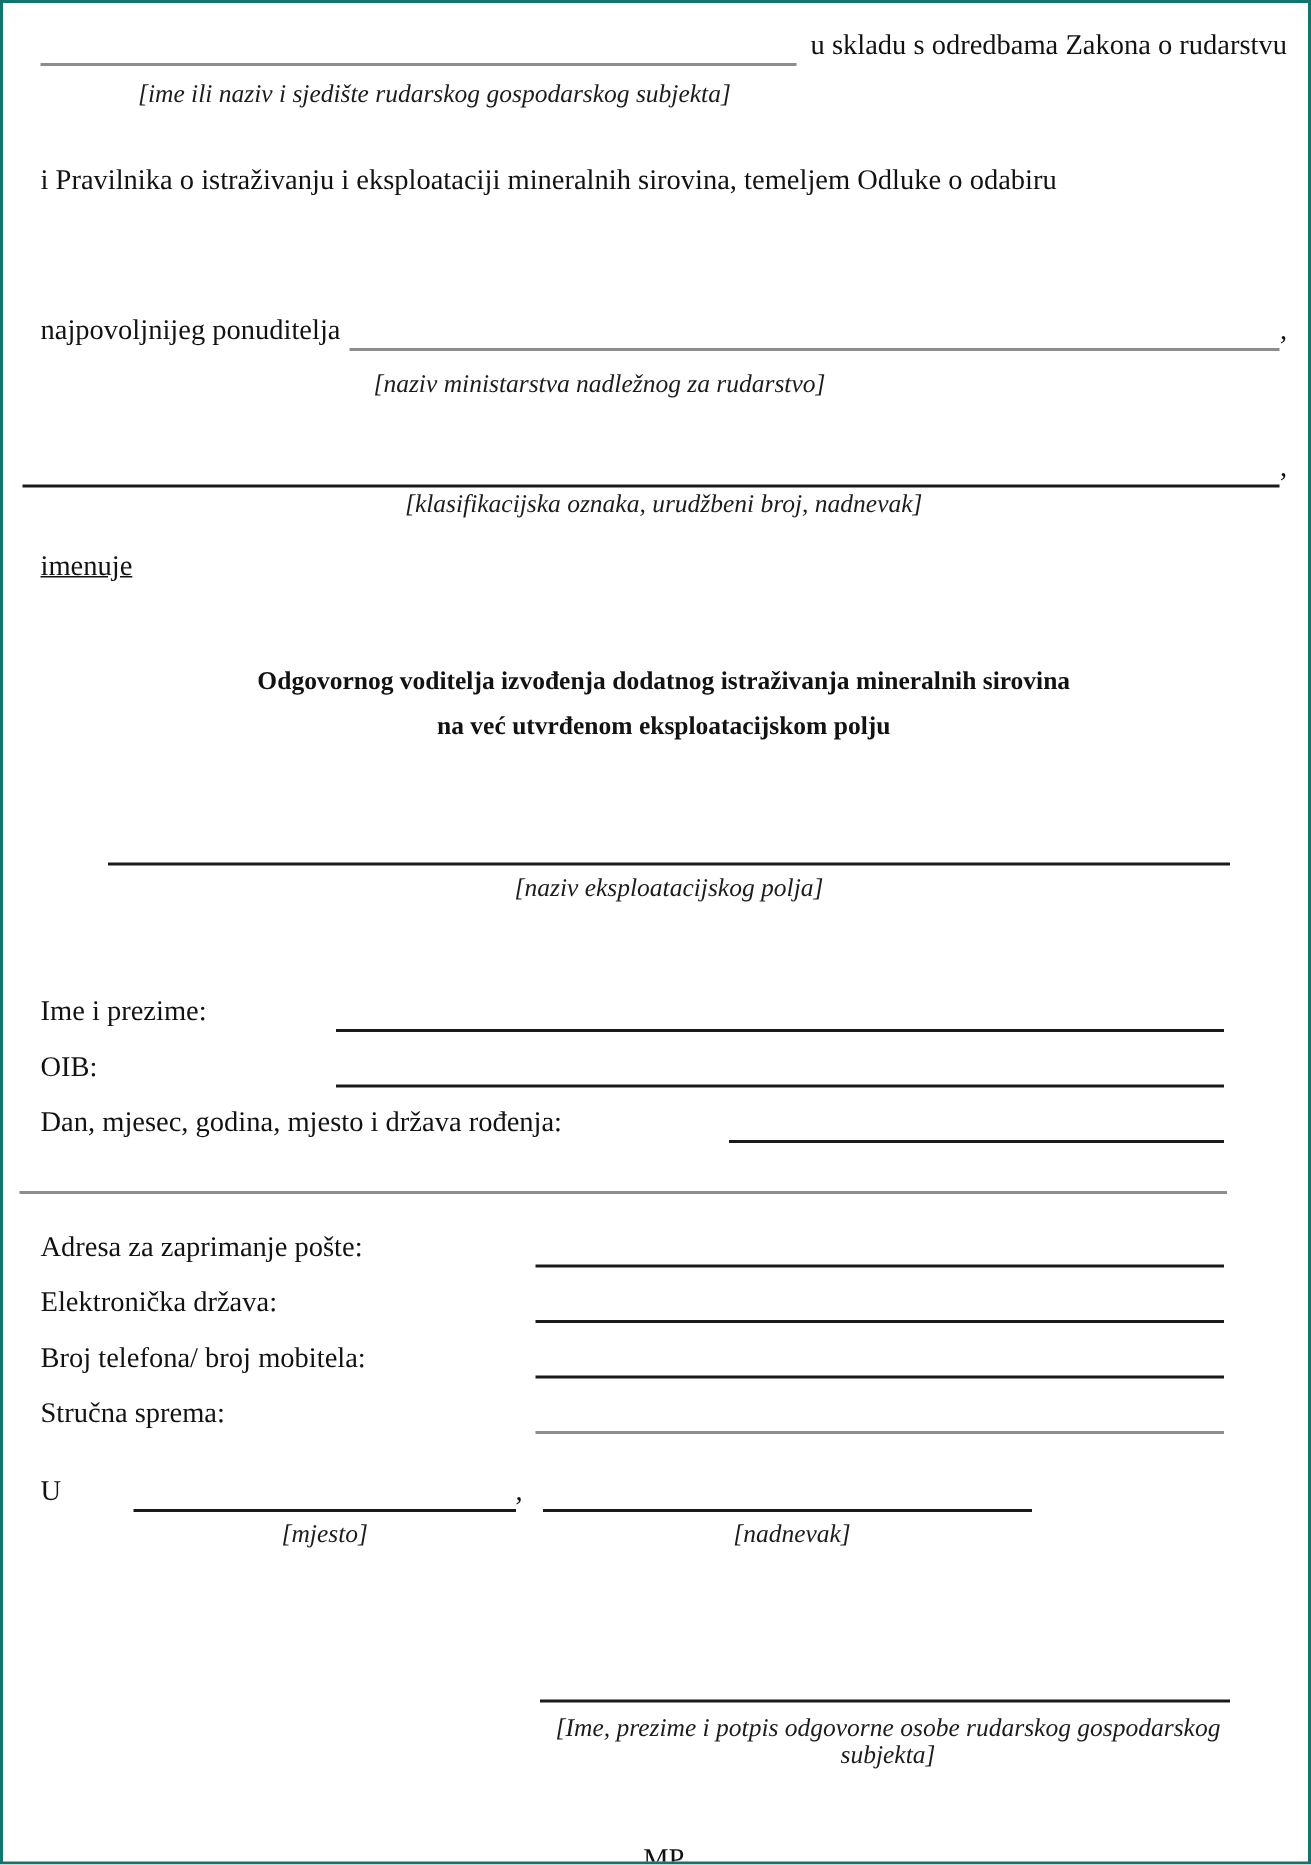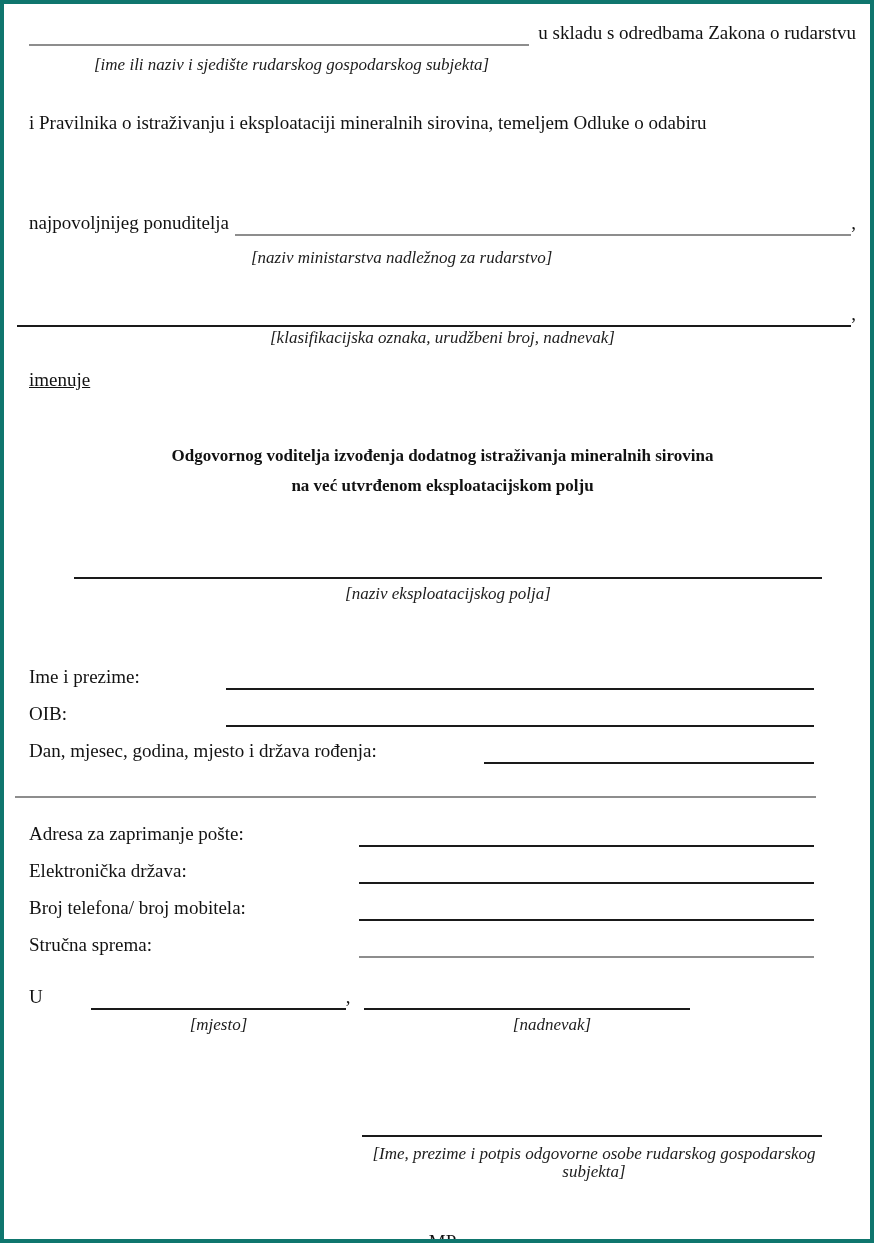--- a/index.html
+++ b/index.html
@@ -2,21 +2,21 @@
 <html><head>
 <meta charset="utf-8">
 <style>
   html, body { margin: 0; padding: 0; background: #ffffff; }
   .page {
     position: relative;
     width: 874px;
     height: 1243px;
     box-sizing: border-box;
     background: #ffffff;
-    border: 4px solid #0f766e;
+    border: 2px solid #0f766e;
     font-family: "Liberation Serif", "DejaVu Serif", serif;
     color: #121212;
     padding: 16px 14px 0 25px;
     overflow: hidden;
   }
   .txt { font-size: 19px; line-height: 26px; }
   .hint { font-style: italic; font-size: 17px; line-height: 18px; color: #1c1c1c; }
   .rowflex { display: flex; align-items: flex-end; }
   .nowrap { white-space: nowrap; }
 
@@ -55,21 +55,21 @@
   .field-blank { flex: 1; height: 24px; margin-right: 42px; }
   .field-blank.short { flex: 0 0 330px; margin-left: auto; }
 
   .cont-line { margin-top: 30px; margin-left: -14px; margin-right: 40px; height: 2px; }
 
   .contact-fields { margin-top: 12px; }
 
   .place-row { margin-top: 22px; height: 30px; }
   .place-blank { width: 255px; height: 24px; margin-left: 48px; }
   .date-blank { width: 326px; height: 24px; margin-left: 14px; }
-  .place-hints { display: flex; margin-top: 6px; gap: 22px; }
+  .place-hints { display: flex; margin-top: 6px; }
   .place-hint { margin-left: 62px; width: 255px; text-align: center; }
   .date-hint { margin-left: 21px; width: 326px; text-align: center; }
 
   .sig-line { margin-top: 99px; margin-left: 333px; width: 460px; height: 2px; }
   .sig-hint { margin-top: 8px; margin-left: 320px; width: 490px; text-align: center; }
 
   .stamp { margin-top: 48px; text-align: center; }
 </style>
 </head>
 <body>

